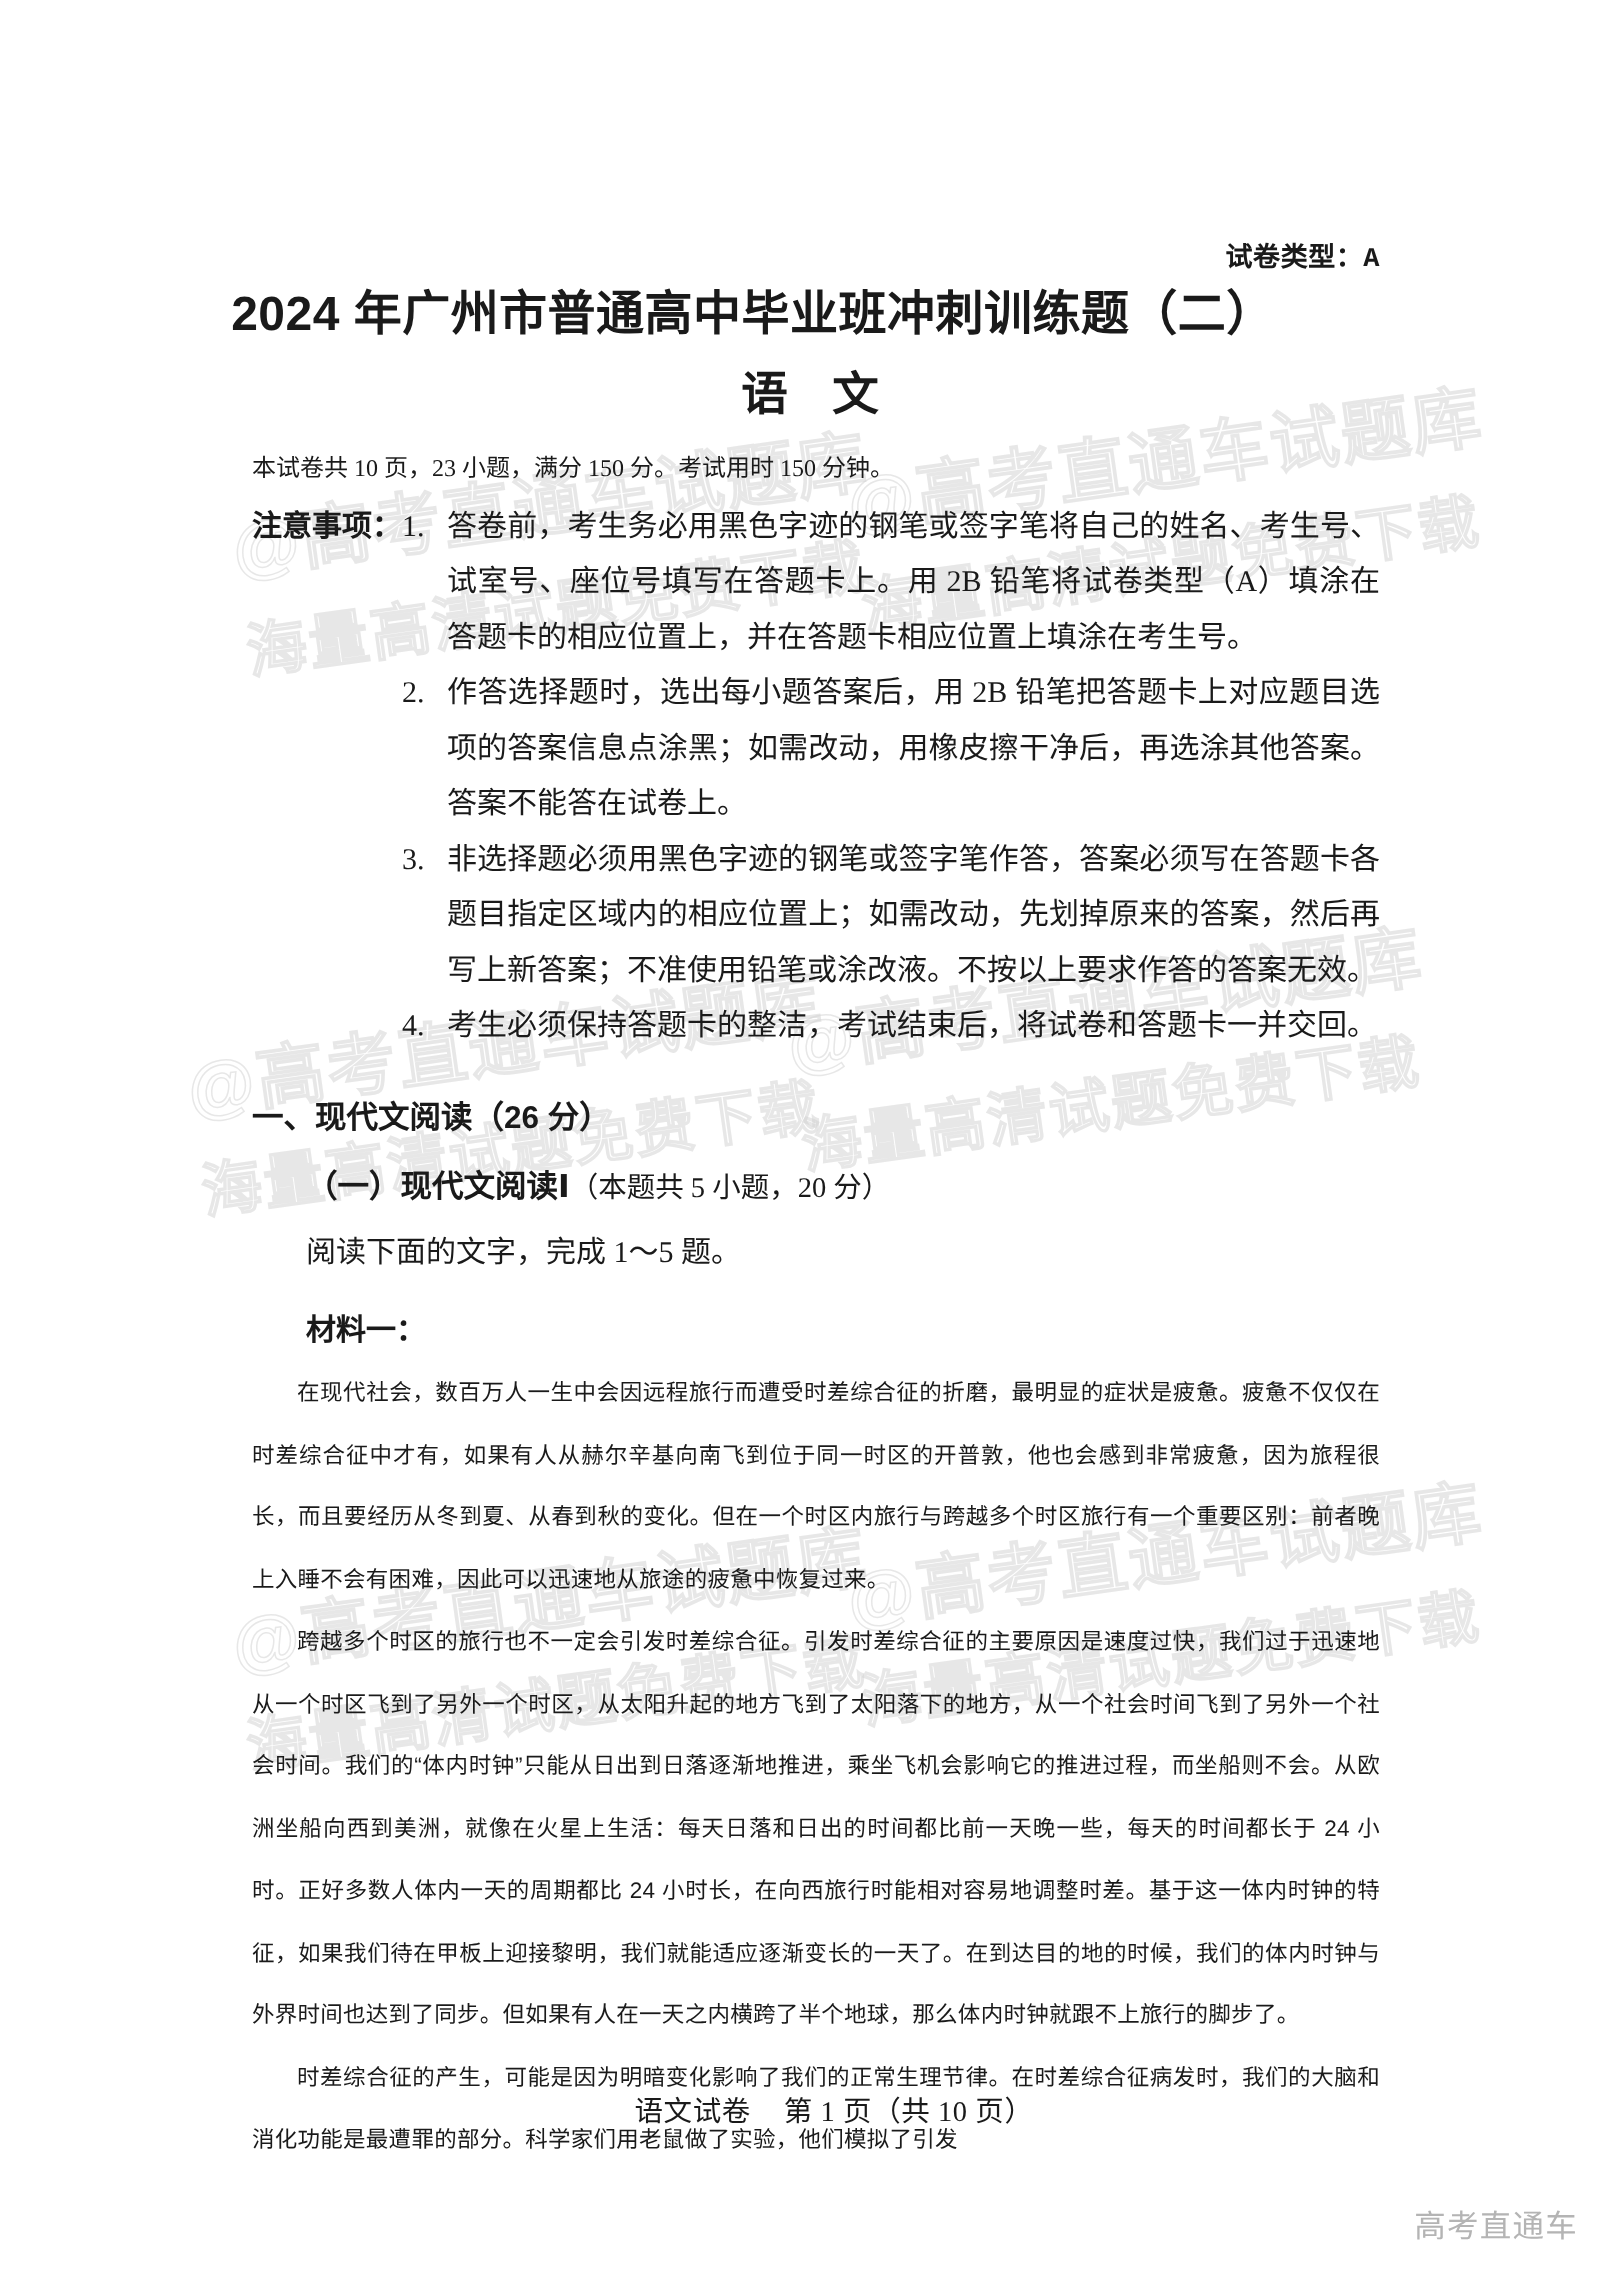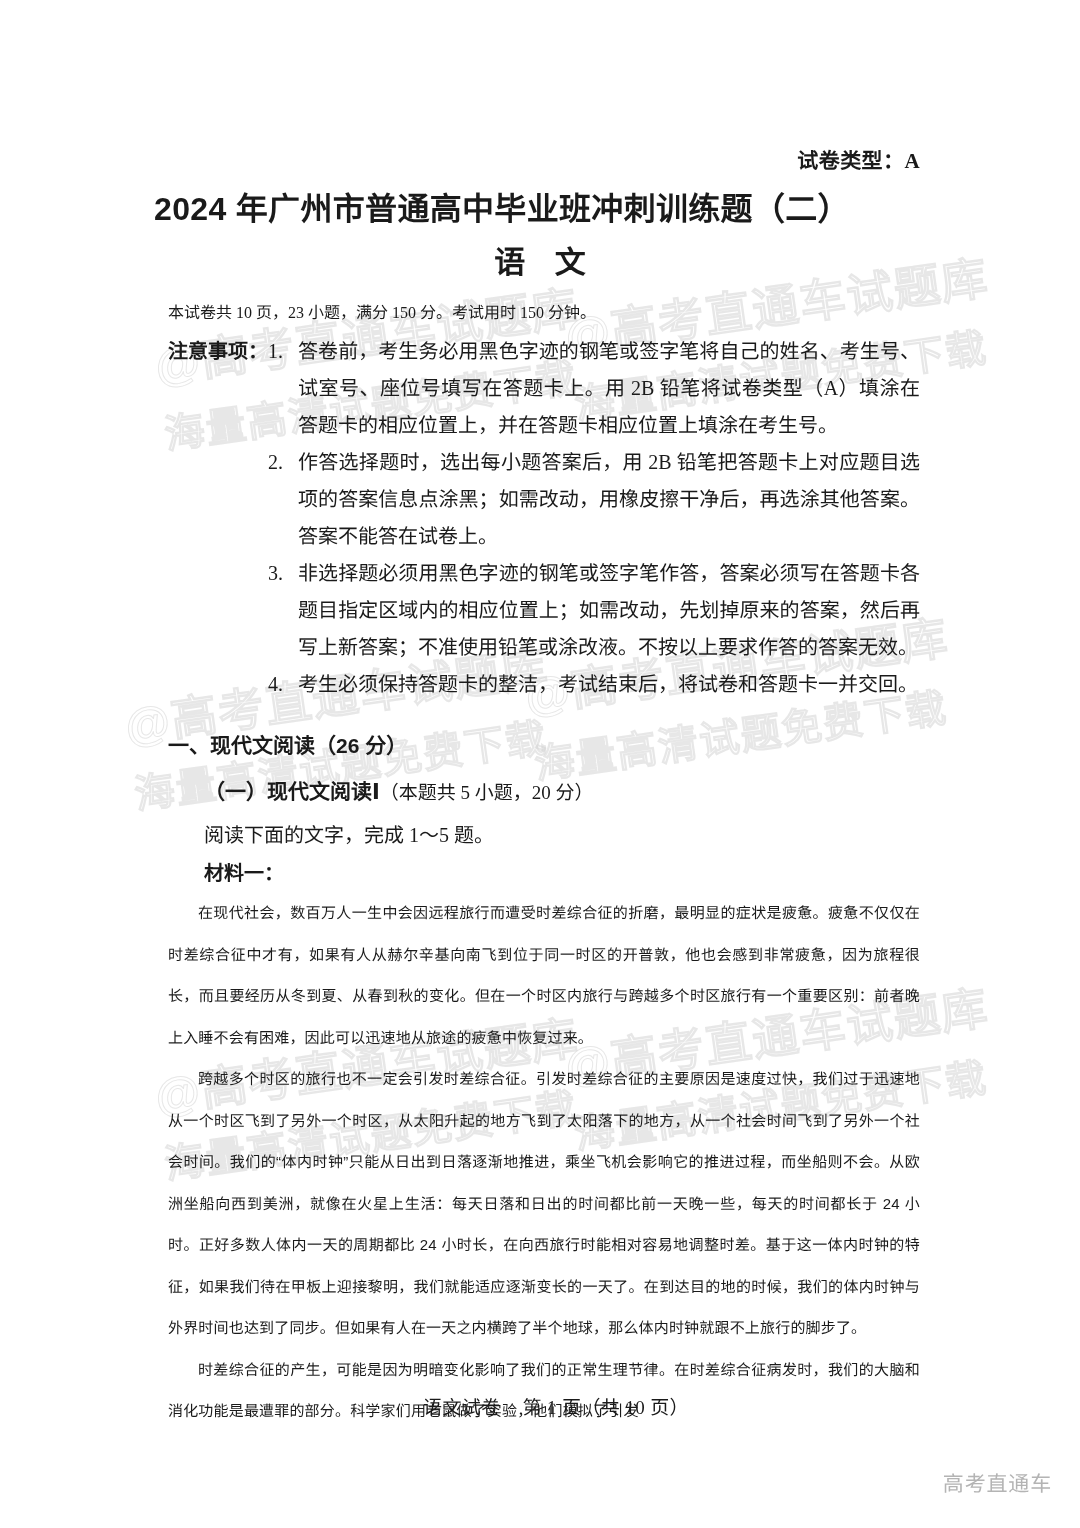--- a/index.html
+++ b/index.html
@@ -47,24 +47,24 @@
 
   
   #content {
     position: absolute;
     inset: 0;
     z-index: 2;
   }
 
   .paper-type {
     position: absolute;
-    top: 144px;
+    top: 156px;
     right: 160px;
-    font-family: Liberation Serif, serif;
-    font-size: 21px;
+    font-family: Liberation Mono, monospace;
+    font-size: 18px;
     font-weight: 700;
     letter-spacing: .02em;
   }
 
   .doc-title {
     position: absolute;
     top: 183px;
     left: 0;
     width: 1004px;
     text-align: center;
@@ -156,23 +156,23 @@
   .instruction {
     font-size: 20px;
     line-height: 38px;
     padding-left: 36px;
     margin-top: 4px;
   }
   .material-label {
     font-size: 20px;
     line-height: 38px;
     padding-left: 36px;
-    margin-top: 0;
-    font-weight: 700;
-    font-family: Liberation Sans, sans-serif;
+    margin-top: 16px;
+    font-weight: 700;
+    font-family: Liberation Mono, monospace;
   }
 
   
   .passage {
     font-size: 15px;
     line-height: 41.5px;
     text-align: justify;
     text-justify: inter-ideograph;
     text-indent: 2em;
     margin-top: 2px;

